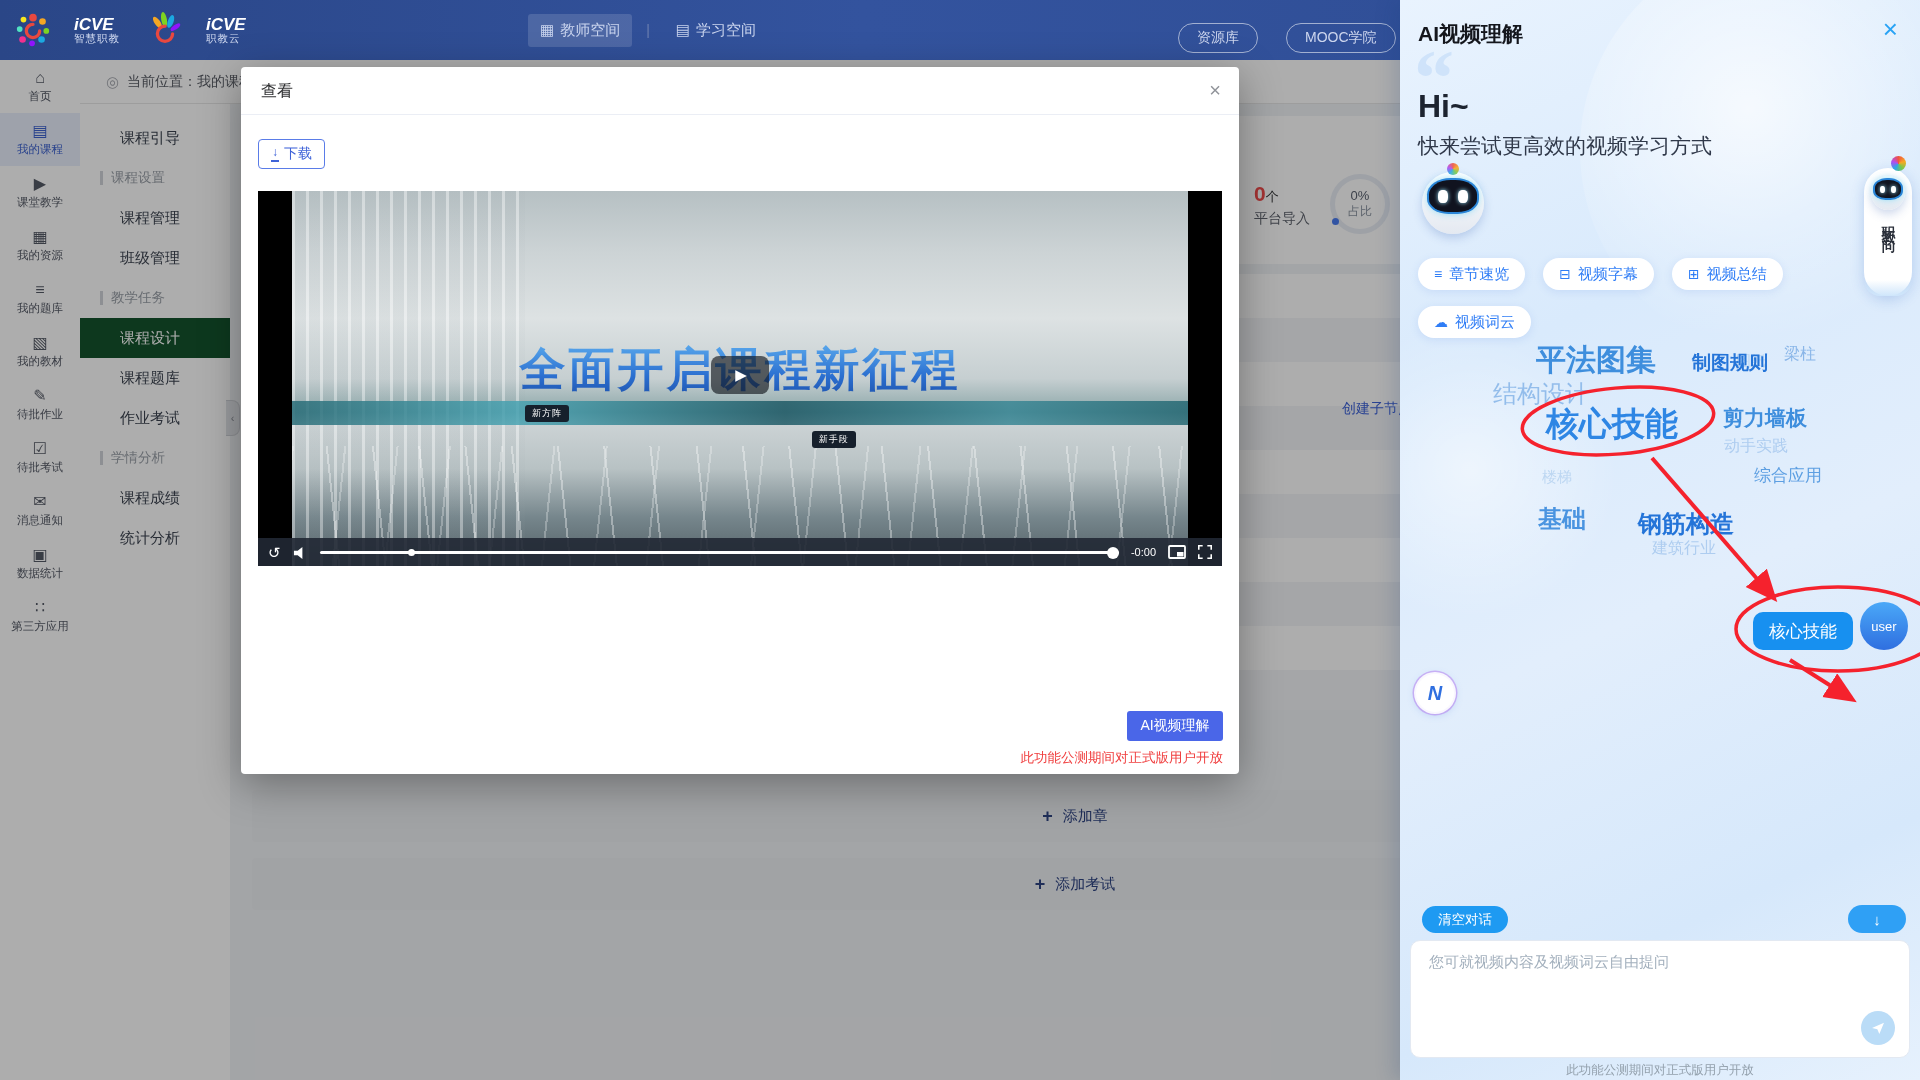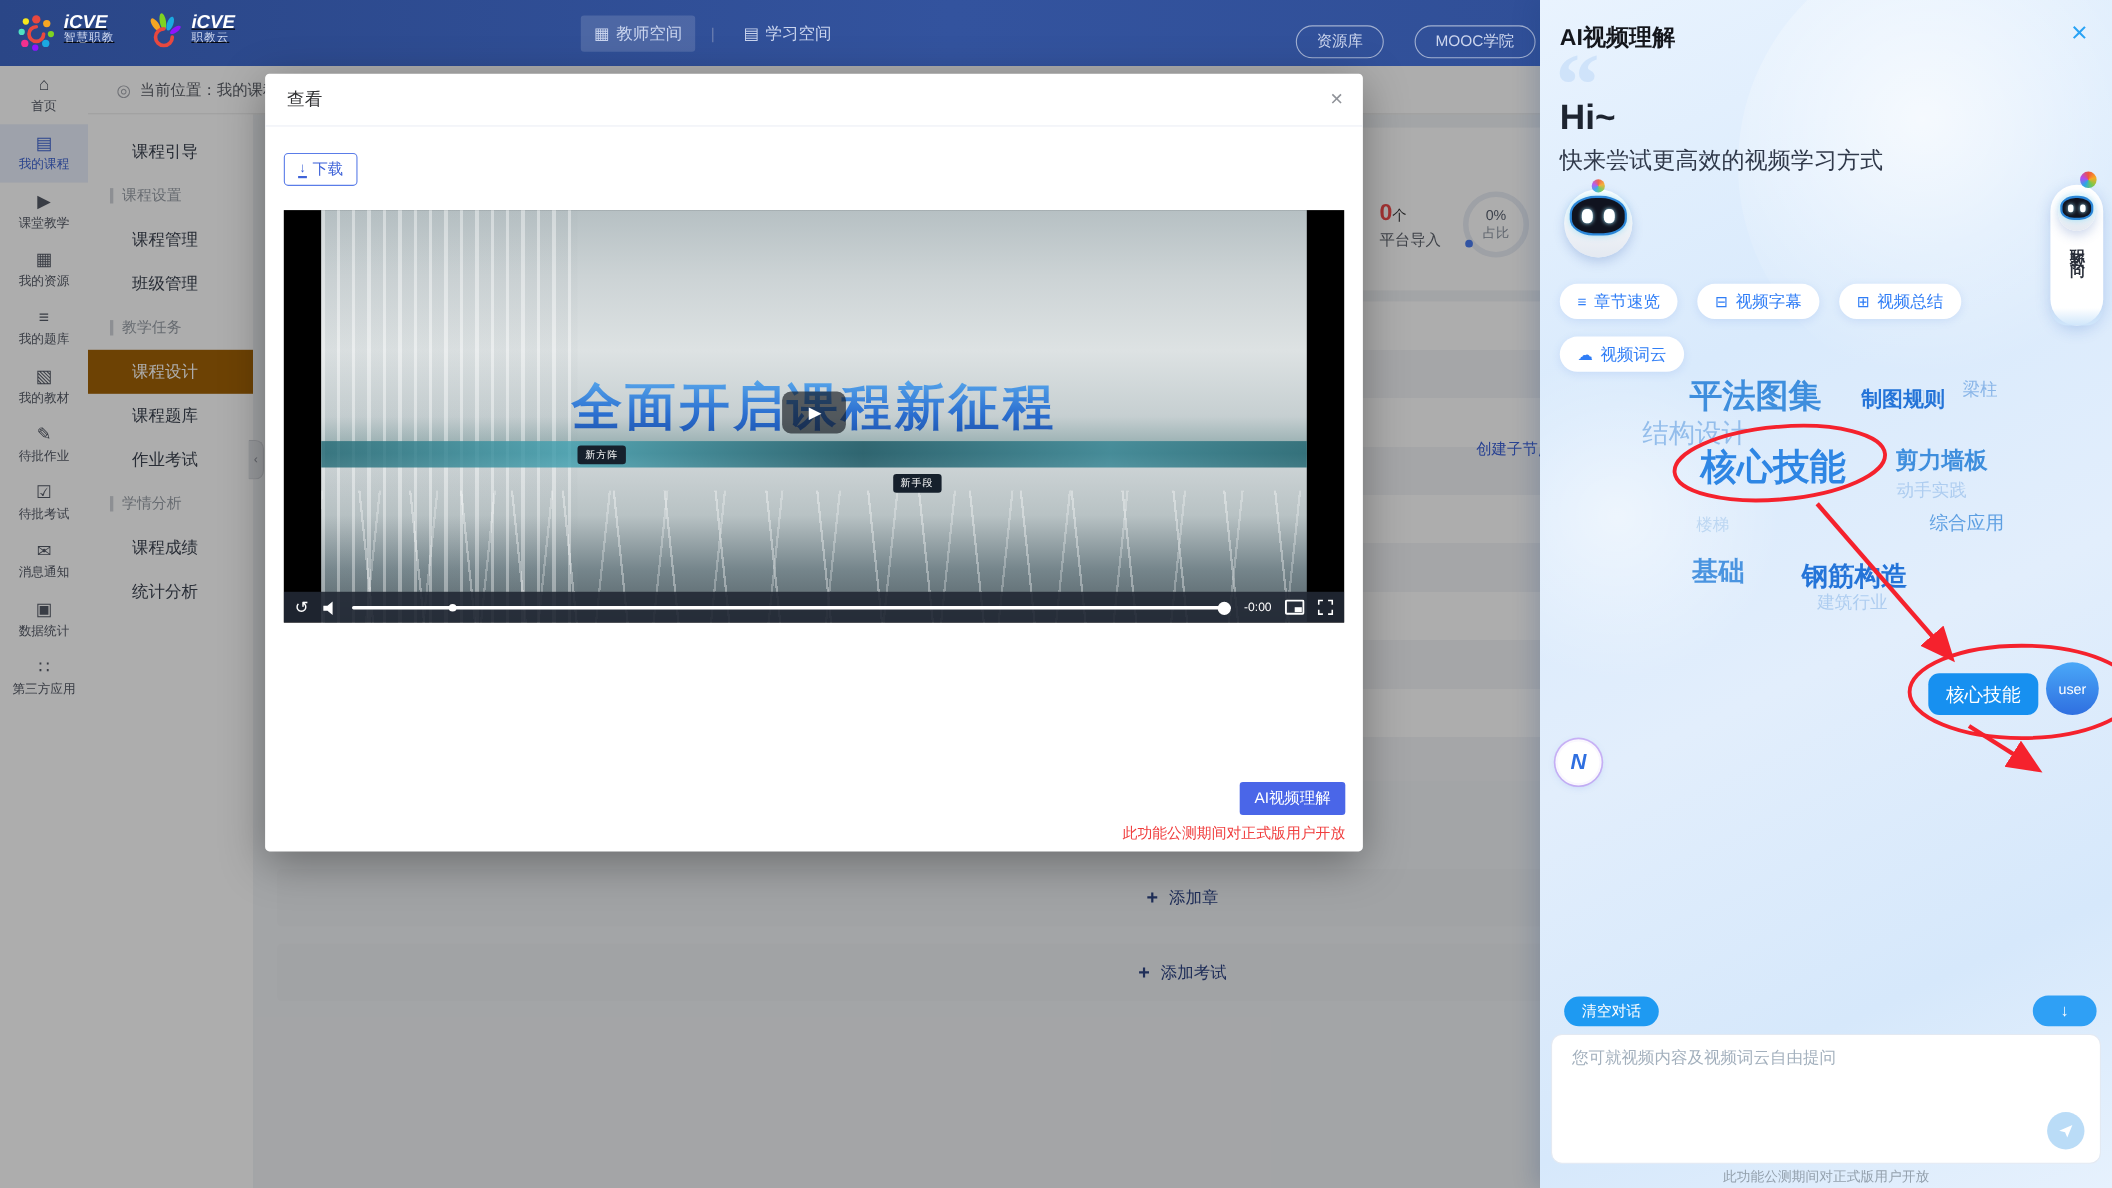--- a/index.html
+++ b/index.html
@@ -2,21 +2,21 @@
 <html><head>
 <meta charset="utf-8">
 <style>
   html,body{margin:0;padding:0;background:#222;}
   *{box-sizing:border-box;font-family:"Liberation Sans","DejaVu Sans",sans-serif;}
   #app{position:relative;width:1920px;height:1080px;overflow:hidden;background:#f1f3f6;}
 
   
   .topbar{position:absolute;left:0;top:0;width:1920px;height:60px;z-index:5;
     background:linear-gradient(90deg,#2a4687 0%,#33539e 45%,#2e4c92 100%);display:flex;align-items:center;}
-  .brand{display:flex;align-items:flex-start;gap:6px;margin-left:14px;text-decoration:underline;}
+  .brand{display:flex;align-items:center;gap:22px;margin-left:14px;}
   .brand + .brand{margin-left:26px;}
   .brand-txt{display:flex;flex-direction:column;line-height:1.05;}
   .brand-name{color:#fff;font-weight:bold;font-size:17px;font-style:italic;}
   .brand-sub{color:#d3dcf2;font-size:10.5px;letter-spacing:1px;}
   .top-nav{position:absolute;left:528px;top:0;height:60px;display:flex;align-items:center;gap:14px;}
   .top-nav-item{display:flex;align-items:center;gap:6px;color:#c9d4ee;font-size:15px;padding:7px 12px;border-radius:3px;cursor:pointer;}
   .top-nav-item.active{background:rgba(255,255,255,.14);}
   .top-nav-sep{color:#6c7fb0;font-size:14px;}
   .top-pills{position:absolute;left:1178px;top:0;height:75px;display:flex;align-items:center;gap:28px;}
   .top-pill{border:1px solid rgba(255,255,255,.55);color:#cdd6ee;font-size:14px;border-radius:16px;padding:5px 18px;cursor:pointer;white-space:nowrap;}
@@ -32,21 +32,21 @@
   .crumbbar{position:absolute;left:80px;top:60px;right:0;height:44px;background:#fff;border-bottom:1px solid #e8e8e8;display:flex;align-items:center;padding-left:26px;gap:8px;z-index:2;}
   .crumb-ic{color:#a6a9b0;font-size:15px;}
   .crumb-tx{color:#5a5e66;font-size:14px;}
 
   
   .submenu{position:absolute;left:80px;top:104px;width:150px;height:976px;background:#fff;z-index:2;padding-top:14px;}
   .sm-row{height:40px;display:flex;align-items:center;font-size:15px;color:#3c4350;cursor:pointer;}
   .sm-row.item{padding-left:40px;}
   .sm-row.group{padding-left:20px;color:#9aa0a8;font-size:13.5px;cursor:default;}
   .sm-row.group::before{content:"";display:inline-block;width:3px;height:14px;background:#d0d3d9;margin-right:8px;}
-  .sm-row.item.active{background:#a16207;color:#fff;}
+  .sm-row.item.active{background:#14532d;color:#fff;}
 
   
   .main{position:absolute;left:230px;top:104px;right:0;bottom:0;background:#f1f3f6;z-index:1;}
   .stats-card{position:absolute;left:12px;top:12px;right:0;height:148px;background:#fff;}
   .stat{position:absolute;left:1012px;top:66px;}
   .stat-top{font-size:13px;color:#303133;}
   .stat-num{color:#f04b4b;font-size:21px;font-weight:bold;}
   .stat-lb{font-size:14px;color:#5f646e;margin-top:4px;}
   .gauge{position:absolute;left:1088px;top:58px;width:60px;height:60px;border-radius:50%;border:5px solid #e9edf5;display:flex;flex-direction:column;align-items:center;justify-content:center;}
   .gauge::after{content:"";position:absolute;left:-3px;bottom:4px;width:7px;height:7px;border-radius:50%;background:#4a7cf0;}

